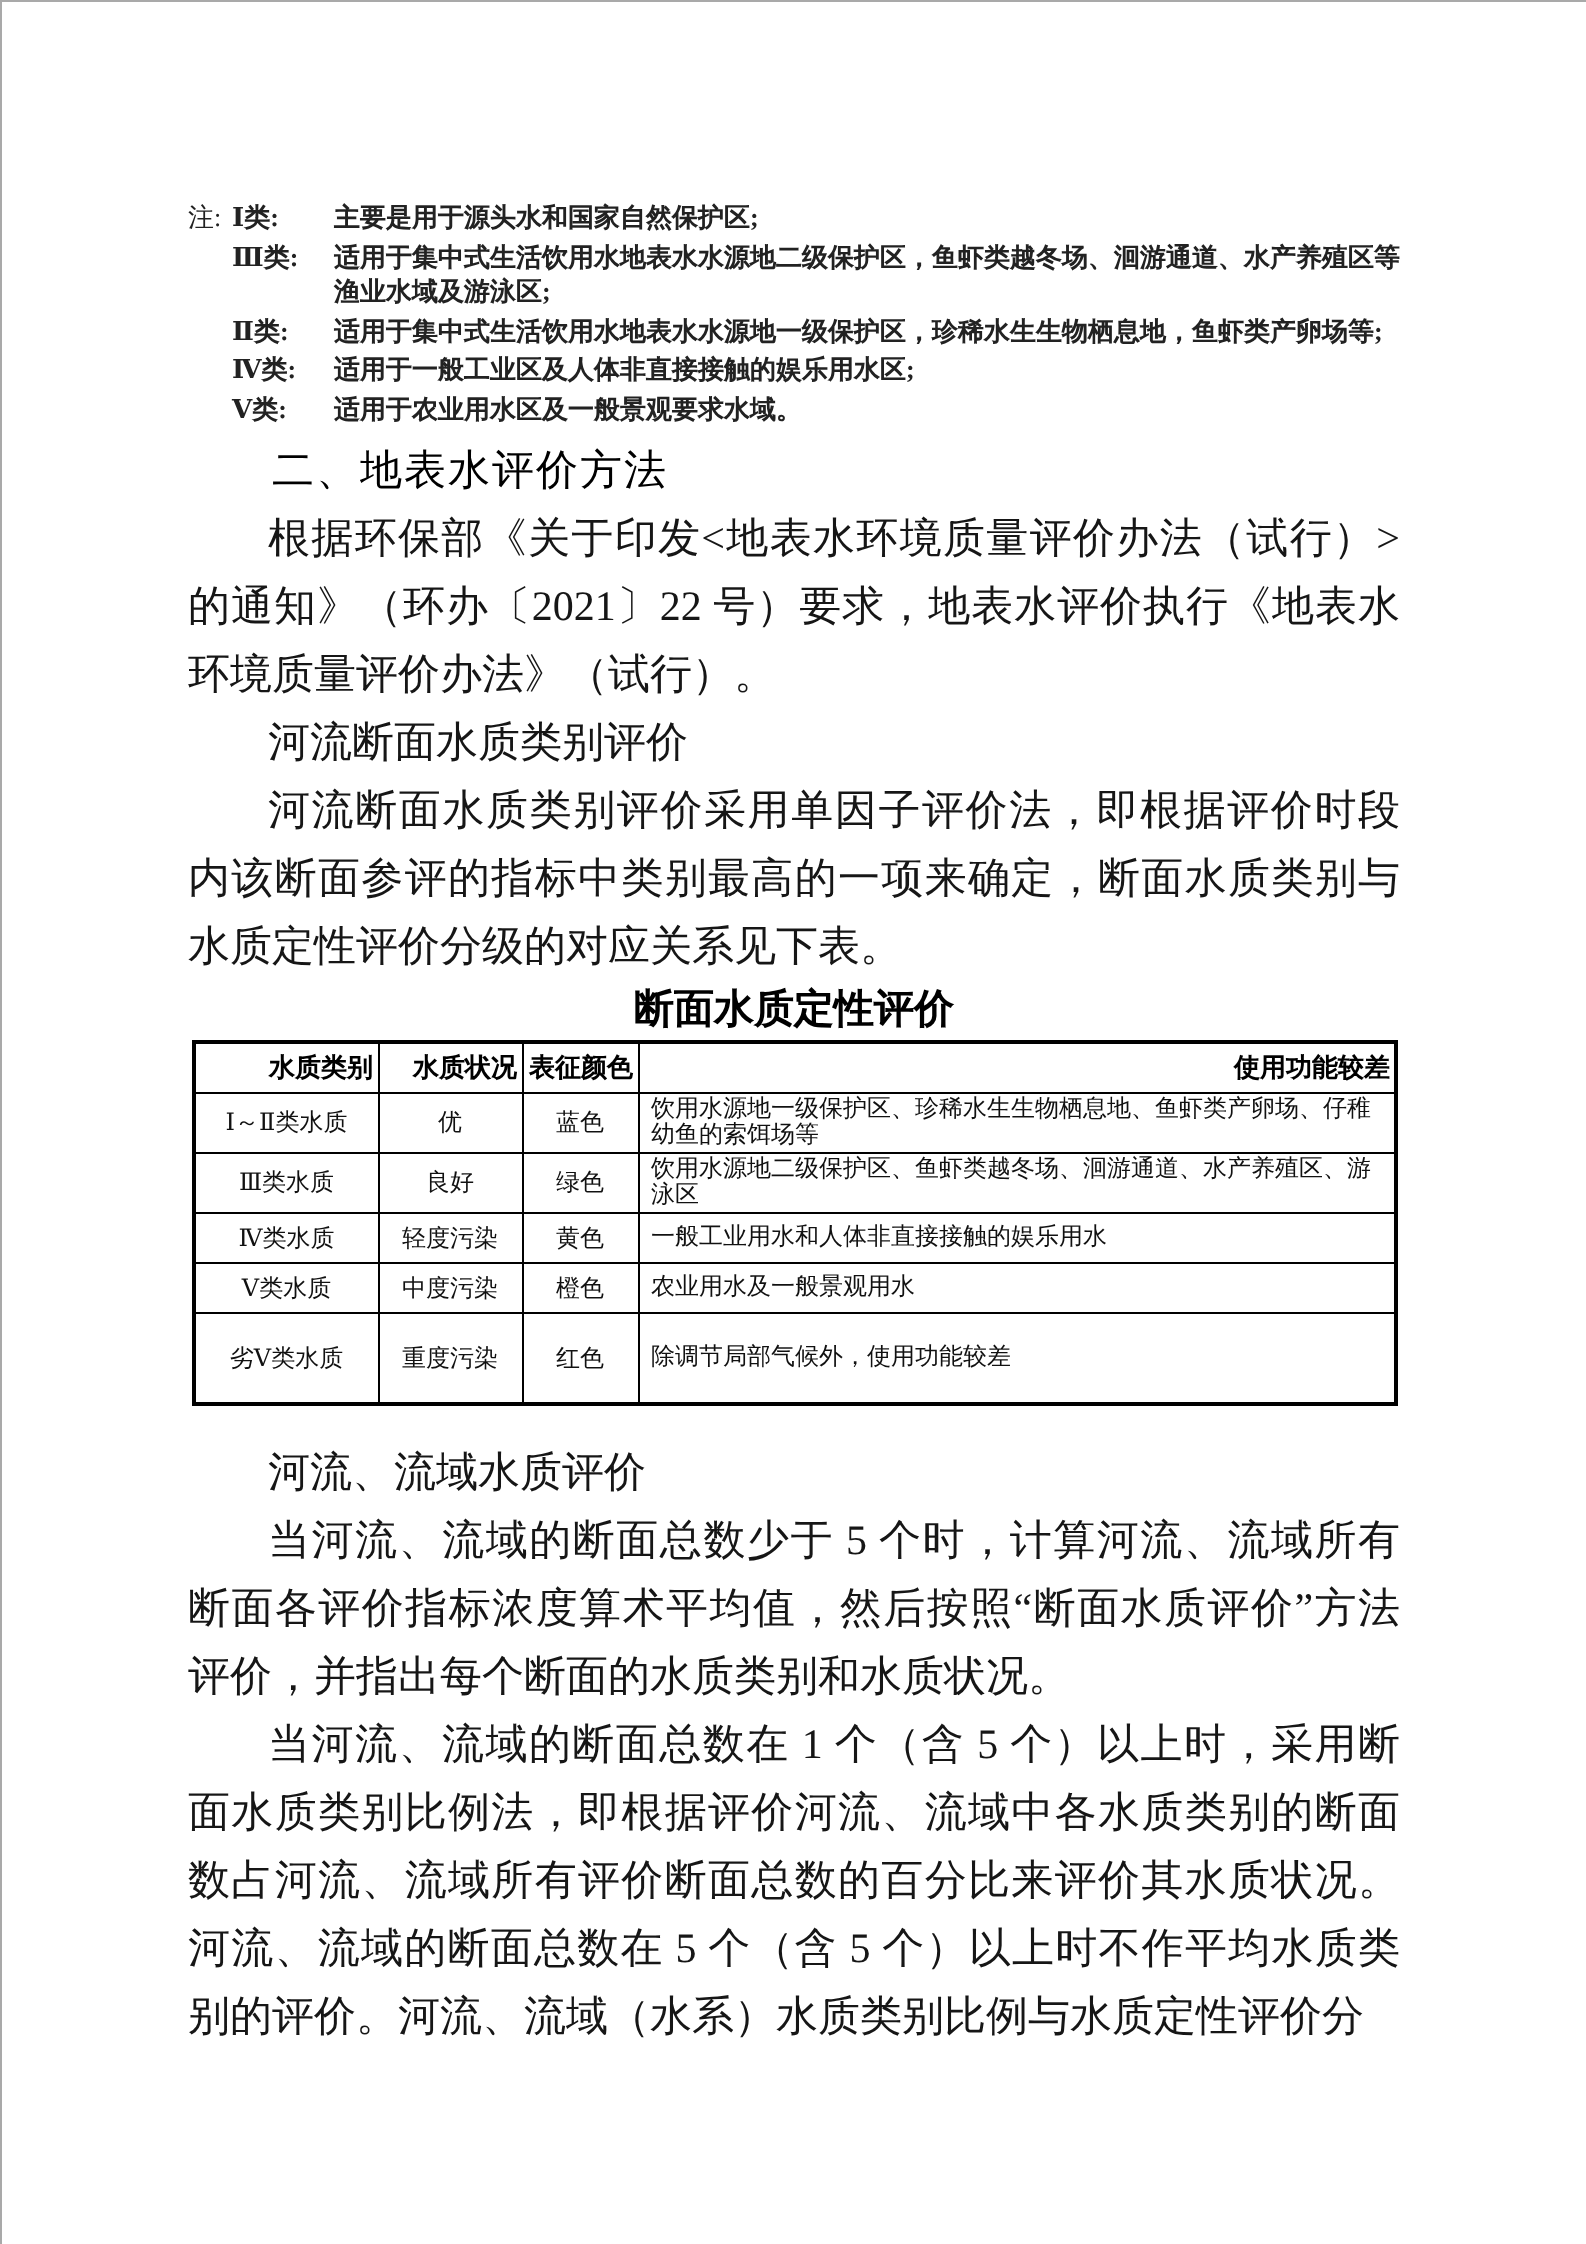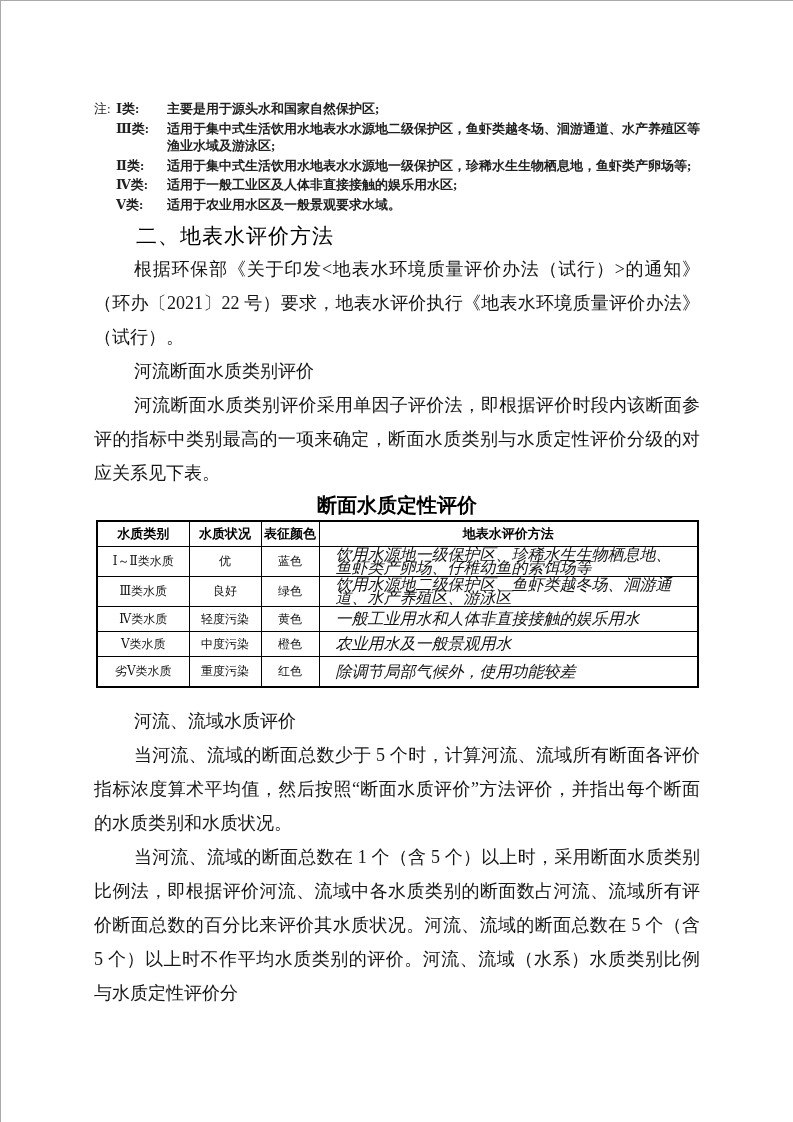--- a/index.html
+++ b/index.html
@@ -38,21 +38,21 @@
     font-family: "Liberation Sans", "DejaVu Sans", sans-serif;
     font-weight: normal;
     font-size: 21px;
     line-height: 28px;
     color: #000;
     letter-spacing: 1px;
   }
 
   
   .body-para {
-    font-size: 18px;
+    font-size: 21px;
     line-height: 34px;
     text-align: justify;
     text-justify: inter-character;
     text-indent: 40px;
     color: #161616;
   }
   .mt2 { margin-top: 2px; }
 
   
   .table-title {
@@ -74,40 +74,39 @@
   table.quality th, table.quality td {
     border: 1px solid #000;
     overflow: hidden;
   }
   table.quality th {
     font-family: "Liberation Sans", "DejaVu Sans", sans-serif;
     font-weight: bold;
     font-size: 13px;
     height: 25px;
     padding: 1px 2px;
-    text-align: center;
+    text-align: right;
     color: #000;
   }
   table.quality td {
     font-size: 12px;
     line-height: 14px;
     padding: 1px 4px;
     text-align: center;
     color: #111;
   }
   table.quality td.func {
     text-align: left;
-    font-size: 16px;
+    font-size: 12px;
     line-height: 13.5px;
-    padding: 1px 16px;
-    font-style: italic;
+    padding: 1px 6px;
   }
   tr.r-2line { height: 28px; }
   tr.r-1line { height: 25px; }
-  tr.r-last  { height: 31px; }
+  tr.r-last  { height: 46px; }
 
   
   .page-number {
     margin-top: 30px;
     font-size: 17px;
     line-height: 22px;
     color: #222;
   }
 </style>
 </head>
@@ -153,21 +152,21 @@
         <col style="width:92px">
         <col style="width:72px">
         <col style="width:58px">
         <col style="width:379px">
       </colgroup>
       <tbody>
           <tr>
         <th>水质类别</th>
         <th>水质状况</th>
         <th>表征颜色</th>
-        <th>地表水评价方法</th>
+        <th>使用功能较差</th>
       </tr>
       <tr class="r-2line">
         <td>Ⅰ～Ⅱ类水质</td>
         <td>优</td>
         <td>蓝色</td>
         <td class="func">饮用水源地一级保护区、珍稀水生生物栖息地、鱼虾类产卵场、仔稚幼鱼的索饵场等</td>
       </tr>
       <tr class="r-2line">
         <td>Ⅲ类水质</td>
         <td>良好</td>

